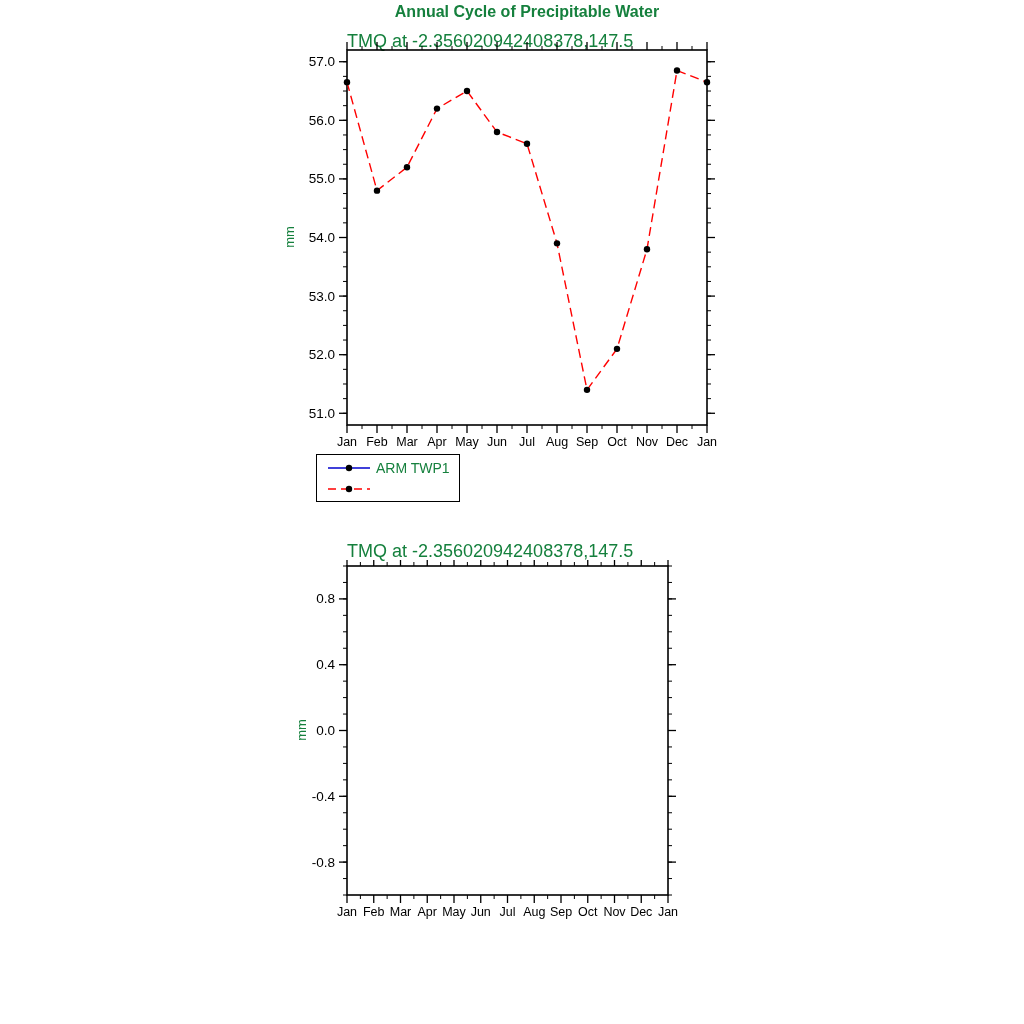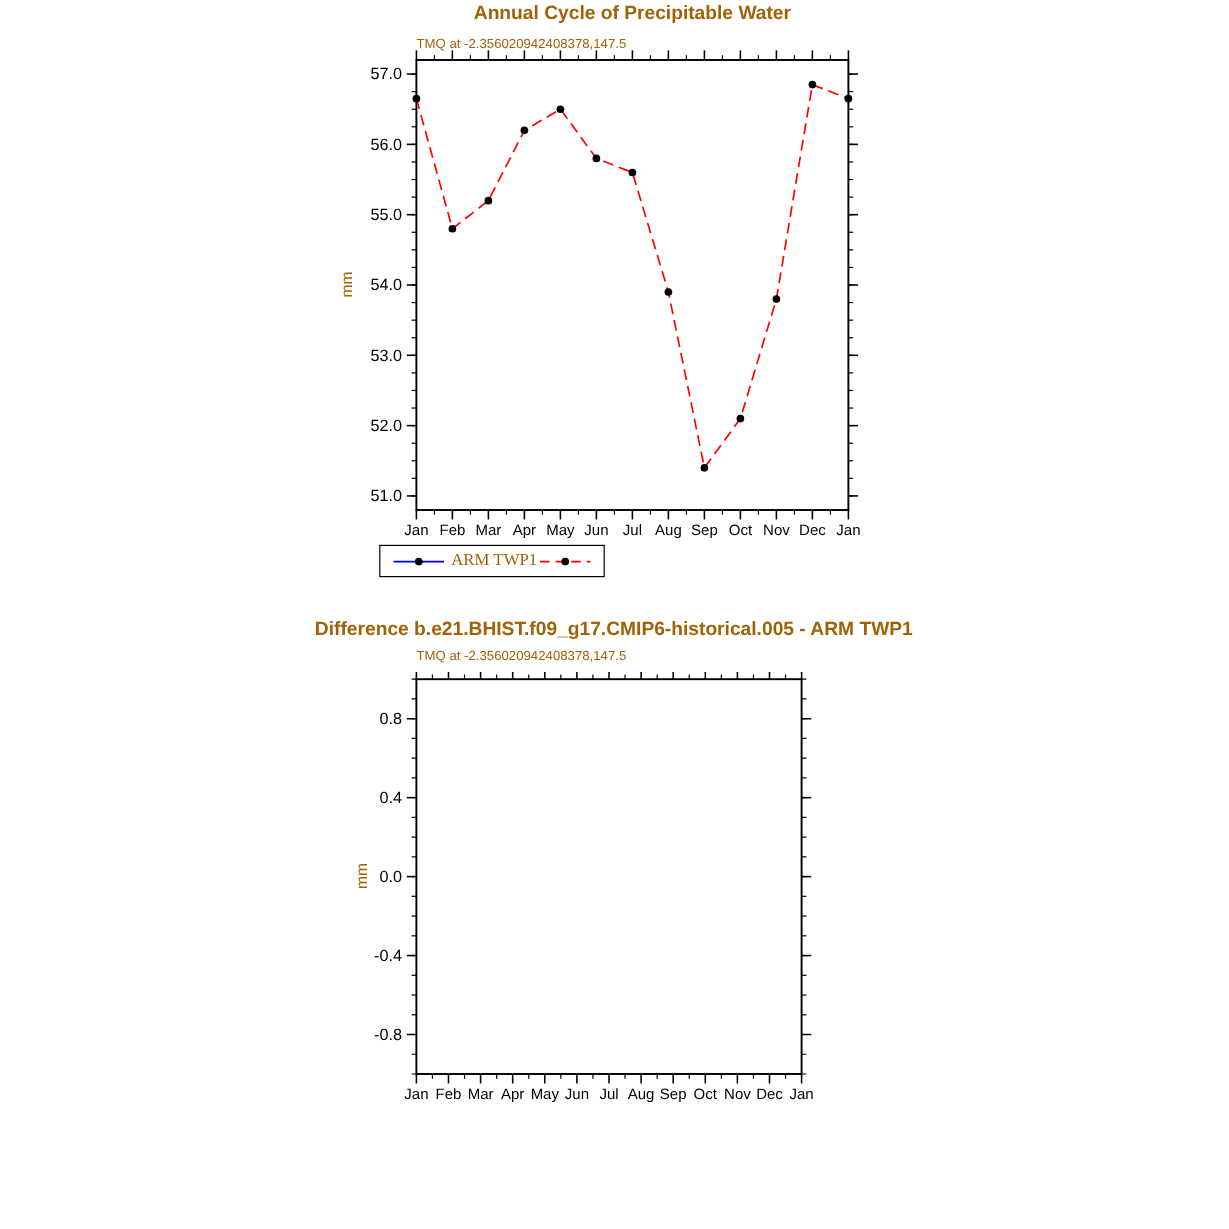--- a/index.html
+++ b/index.html
@@ -1,31 +1,31 @@
 <!DOCTYPE html>
 <html><head>
 <meta charset="utf-8">
 <style>
   html,body{margin:0;padding:0;background:#ffffff;}
   #page{position:relative;width:900px;height:1024px;background:#ffffff;overflow:hidden;
-        font-family:"Liberation Sans",sans-serif;color:#a16207;}
+        font-family:"Liberation Sans",sans-serif;color:#15803d;}
   .chart-title{position:absolute;font-weight:bold;font-size:16px;white-space:nowrap;}
-  .chart-subtitle{position:absolute;font-size:11px;white-space:nowrap;}
+  .chart-subtitle{position:absolute;font-size:18px;white-space:nowrap;}
   .ylabel{position:absolute;font-size:13px;transform:translate(-50%,-50%) rotate(-90deg);}
   svg.plot{position:absolute;left:0;}
   #svg1{top:0;}
   #svg2{top:560px;}
   .t1{left:347px;top:3px;width:360px;text-align:center;}
   .s1{left:347px;top:31px;}
   .t2{left:4px;top:516px;width:1015px;text-align:center;}
   .s2{left:347px;top:541px;}
   .y1{left:289px;top:237px;}
   .y2{left:301px;top:730px;}
   .legend{position:absolute;left:316px;top:454px;border:1px solid #000;background:#fff;
-          padding:2px 9px;display:flex;flex-direction:row;justify-content:center;font-family:Liberation Serif, serif;}
+          padding:2px 9px;display:flex;flex-direction:column;justify-content:center;}
   .legend-row{display:flex;align-items:center;gap:4px;height:21px;font-size:14px;white-space:nowrap;}
   .legend-sample{flex:0 0 auto;}
   svg text{font-family:"Liberation Sans",sans-serif;fill:#000;}
 </style>
 </head>
 <body>
 
 <div id="page">
 
   <div class="chart-title t1">Annual Cycle of Precipitable Water</div>
@@ -192,21 +192,20 @@
       <span>ARM TWP1</span>
     </div>
     <div class="legend-row">
       <svg class="legend-sample" width="46" height="16">
         <line x1="2" y1="8" x2="44" y2="8" stroke-width="1.6" stroke-dasharray="8,5" stroke="#ff0000"></line>
         <circle cx="23" cy="8" r="3.2" fill="#000"></circle>
       </svg>
     </div>
   </div>
 
-  <div class="chart-title t2">Difference b.e21.BHIST.f09_g17.CMIP6-historical.005 - ARM TWP1</div>
   <div class="chart-subtitle s2">TMQ at -2.356020942408378,147.5</div>
   <div class="ylabel y2">mm</div>
   <svg id="svg2" class="plot" width="1024" height="372">
       <line x1="347" x2="343" y1="335" y2="335" stroke="#000" stroke-width="1"></line>
       <line x1="668" x2="672" y1="335" y2="335" stroke="#000" stroke-width="1"></line>
       <line x1="347" x2="343" y1="318.55" y2="318.55" stroke="#000" stroke-width="1"></line>
       <line x1="668" x2="672" y1="318.55" y2="318.55" stroke="#000" stroke-width="1"></line>
       <line x1="347" x2="343" y1="302.1" y2="302.1" stroke="#000" stroke-width="1"></line>
       <line x1="668" x2="672" y1="302.1" y2="302.1" stroke="#000" stroke-width="1"></line>
       <line x1="347" x2="343" y1="285.65000000000003" y2="285.65000000000003" stroke="#000" stroke-width="1"></line>

